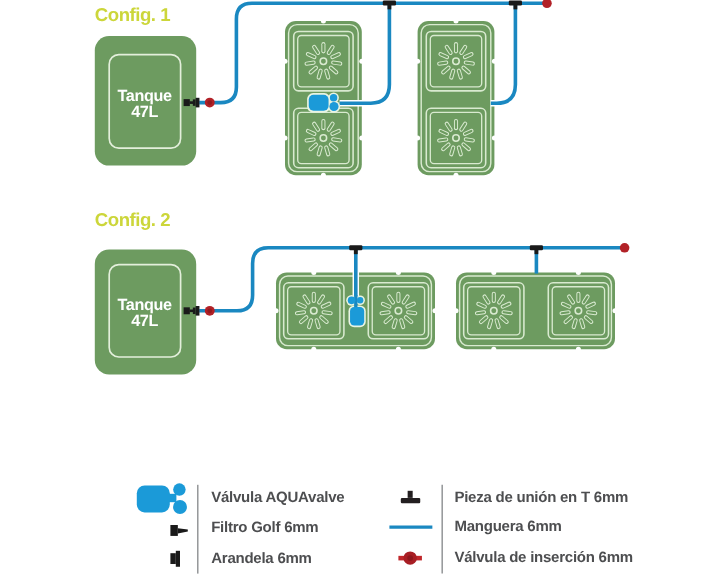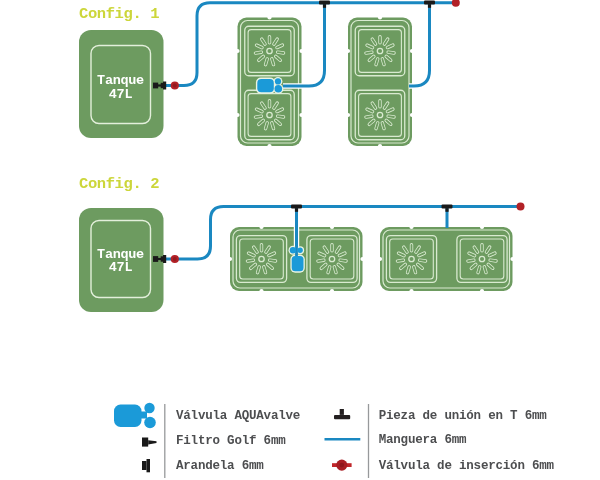--- a/index.html
+++ b/index.html
@@ -1,16 +1,16 @@
 <!DOCTYPE html>
 <html><head>
 <meta charset="utf-8">
 <style>
   html,body{margin:0;padding:0;background:#fff;}
-  #canvas{width:564px;height:480px;position:relative;font-family:Liberation Mono, monospace;}
+  #canvas{width:564px;height:480px;position:relative;font-family:Liberation Sans, sans-serif;}
 </style>
 </head>
 <body>
 <div id="canvas">
 <svg width="600" height="480" viewBox="0 0 600 480">
 <defs>
   <g id="flower">
     <g id="petals" stroke="#d9ead0" stroke-width="3.4" stroke-linecap="round">
       <line x1="0" y1="-8.2" x2="0" y2="-14.2"></line>
       <line x1="0" y1="-8.2" x2="0" y2="-14.2" transform="rotate(32.7)"></line>

